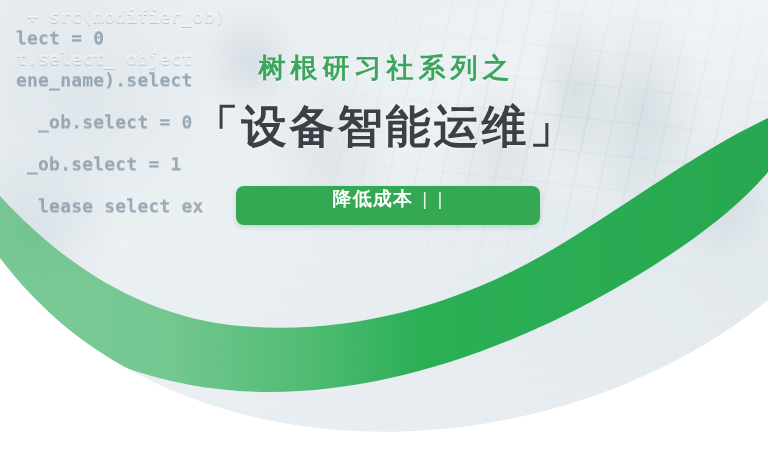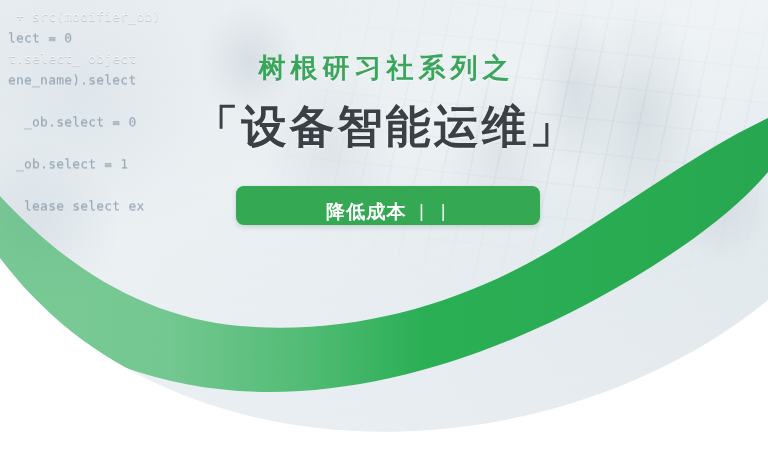--- a/index.html
+++ b/index.html
@@ -55,29 +55,30 @@
   }
 
   
   .code-overlay {
     position: absolute;
     left: 0;
     top: 0;
     width: 300px;
     height: 320px;
     font-family: "DejaVu Sans Mono", "Liberation Mono", monospace;
-    font-size: 13px;
+    font-size: 18px;
     line-height: 21px;
     color: rgba(255,255,255,0.68);
     text-shadow: 0 1px 0 rgba(90,110,128,0.35);
     white-space: pre;
-    padding: 6px 0 0 8px;
+    padding: 6px 0 0 16px;
     box-sizing: border-box;
     opacity: 0.85;
     letter-spacing: 0.2px;
+    font-weight: bold;
   }
   .code-overlay .dim { color: rgba(108,128,146,0.55); }
 
   
   .wave-layer { position: absolute; inset: 0; }
   .wave-layer svg { display: block; width: 768px; height: 468px; }
 
   
   .text-stack {
     position: absolute;
@@ -111,24 +112,23 @@
 
   .pill {
     position: absolute;
     left: 236px;
     top: 186px;
     width: 304px;
     height: 39px;
     background: #34A853;
     border-radius: 8px;
     display: flex;
-    align-items: flex-end;
+    align-items: flex-start;
     justify-content: center;
     box-shadow: 0 2px 5px rgba(40,90,60,0.18);
-    font-family: Liberation Mono, monospace;
   }
   .pill-text {
     color: #ffffff;
     font-size: 19px;
     font-weight: 700;
     letter-spacing: 1.2px;
     white-space: nowrap;
     display: flex;
     align-items: center;
     gap: 9px;

